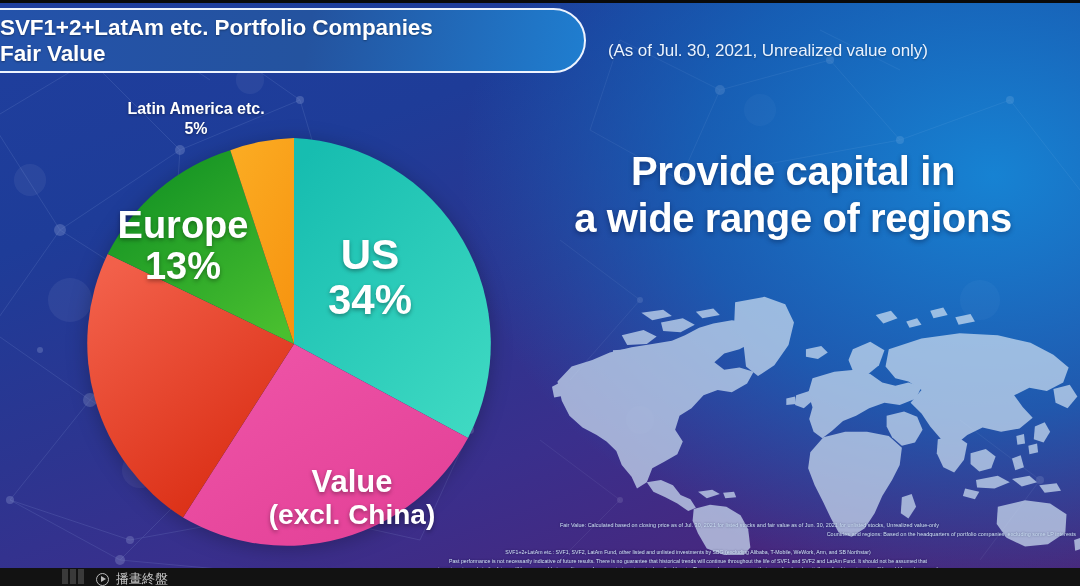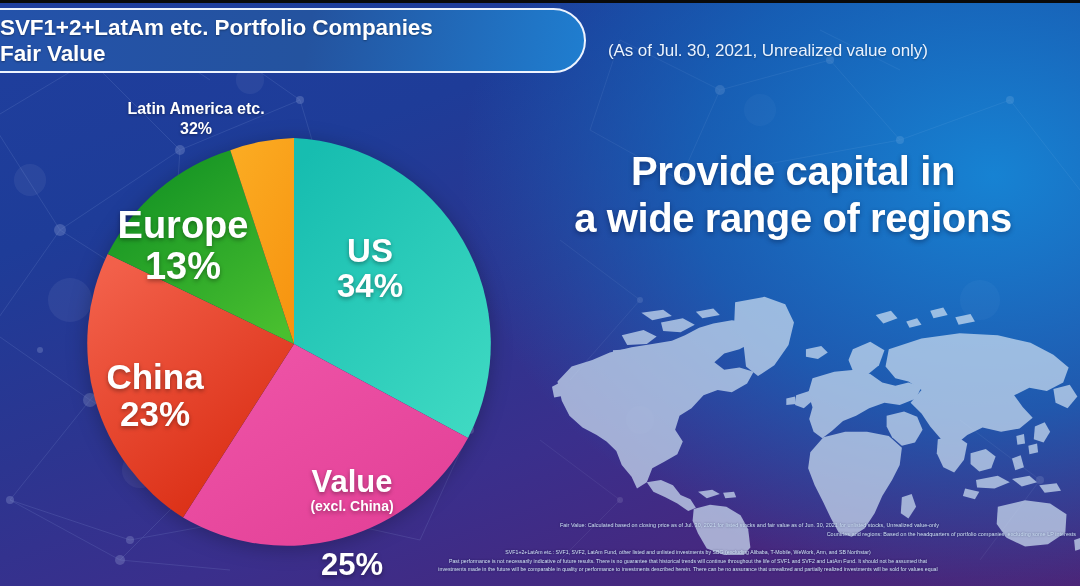--- a/index.html
+++ b/index.html
@@ -83,23 +83,23 @@
   .slice-label {
     position:absolute;
     color:#ffffff;
     font-weight:bold;
     text-align:center;
     text-shadow:0 2px 4px rgba(0,0,0,.35);
     line-height:1.07;
     white-space:pre-line;
     pointer-events:none;
   }
-  .lbl-us      { left:300px; top:233px; width:140px; font-size:33px; }
+  .lbl-us      { left:300px; top:233px; width:140px; font-size:42px; }
   .lbl-asia    { left:222px; top:432px; width:260px; font-size:31px; }
-  .lbl-asia .sub { display:block; font-size:14px; line-height:1.2;text-align:center; }
+  .lbl-asia .sub { display:block; font-size:28px; line-height:1.2;text-align:center; }
   .lbl-china   { left:60px;  top:358px; width:190px; font-size:35px; }
   .lbl-europe  { left:108px; top:205px; width:150px; font-size:38px; }
 
   .lbl-latam {
     position:absolute;
     left:86px; top:99px; width:220px;
     color:#ffffff; font-weight:bold; font-size:16px;
     text-align:center; line-height:1.22;
     text-shadow:0 1px 3px rgba(0,0,0,.40);
     white-space:pre-line;
@@ -350,34 +350,43 @@
 
   <div class="slice-label lbl-us">US
 34%</div>
 
   <div class="slice-label lbl-asia">
     <span>Value</span>
     <span class="sub">(excl. China)</span>
     <span>25%</span>
   </div>
 
-  <div class="slice-label lbl-china">China
-23%</div>
   <div class="slice-label lbl-europe">Europe
 13%</div>
   <div class="lbl-latam">Latin America etc.
-32%</div>
+5%</div>
 
   <div class="fn-top">
     <div>Fair Value: Calculated based on closing price as of Jul. 30, 2021 for listed stocks and fair value as of Jun. 30, 2021 for unlisted stocks, Unrealized value-only</div>
     <div>Countries and regions: Based on the headquarters of portfolio companies, excluding some LP interests</div>
   </div>
 
   <div class="disclaimer">
     <div>SVF1+2+LatAm etc.: SVF1, SVF2, LatAm Fund, other listed and unlisted investments by SBG (excluding Alibaba, T-Mobile, WeWork, Arm, and SB Northstar)</div>
     <div>Past performance is not necessarily indicative of future results. There is no guarantee that historical trends will continue throughout the life of SVF1 and SVF2 and LatAm Fund. It should not be assumed that</div>
     <div>investments made in the future will be comparable in quality or performance to investments described herein. There can be no assurance that unrealized and partially realized investments will be sold for values equal</div>
   </div>
 
   <div class="top-strip"></div>
 
+  <div class="player-bar">
+    <div class="player-blocks">
+      <i></i>
+        <i></i>
+        <i></i>
+    </div>
+    <div class="player-inner">
+      <span class="player-icon"></span>
+      <span class="player-text">播畫終盤</span>
+    </div>
+  </div>
 
 </div>
 
 </body></html>

